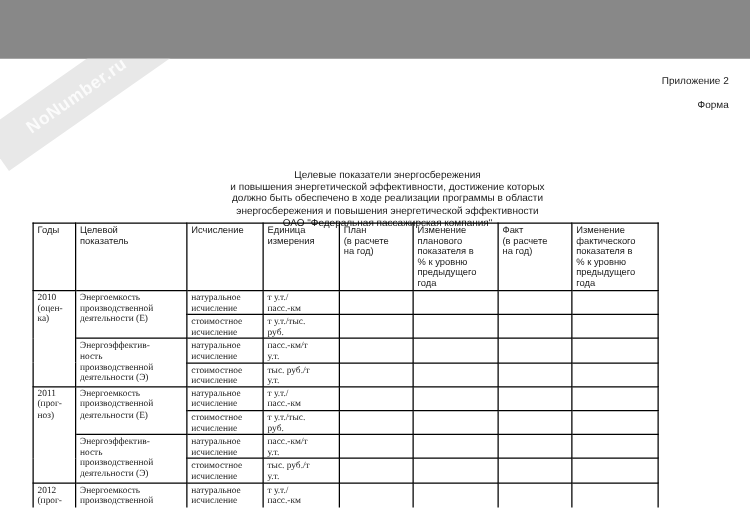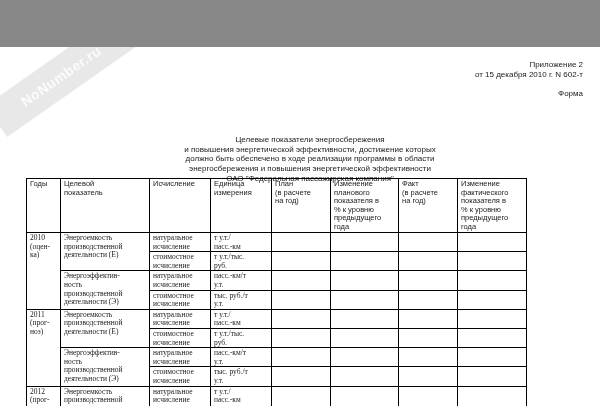--- a/index.html
+++ b/index.html
@@ -82,21 +82,20 @@
 <body>
 
 <div class="page">
 
   <div class="watermark">
     <span>NoNumber.ru</span>
   </div>
 
   <div class="corner-block">
     <div>Приложение 2</div>
-    <div>от 15 декабря 2010 г. N 602-т</div>
     <div class="form-label">Форма</div>
   </div>
 
   <div class="title-block">
     <div>Целевые показатели энергосбережения</div>
     <div>и повышения энергетической эффективности, достижение которых</div>
     <div>должно быть обеспечено в ходе реализации программы в области</div>
     <div>энергосбережения и повышения энергетической эффективности</div>
     <div>ОАО "Федеральная пассажирская компания"</div>
   </div>

